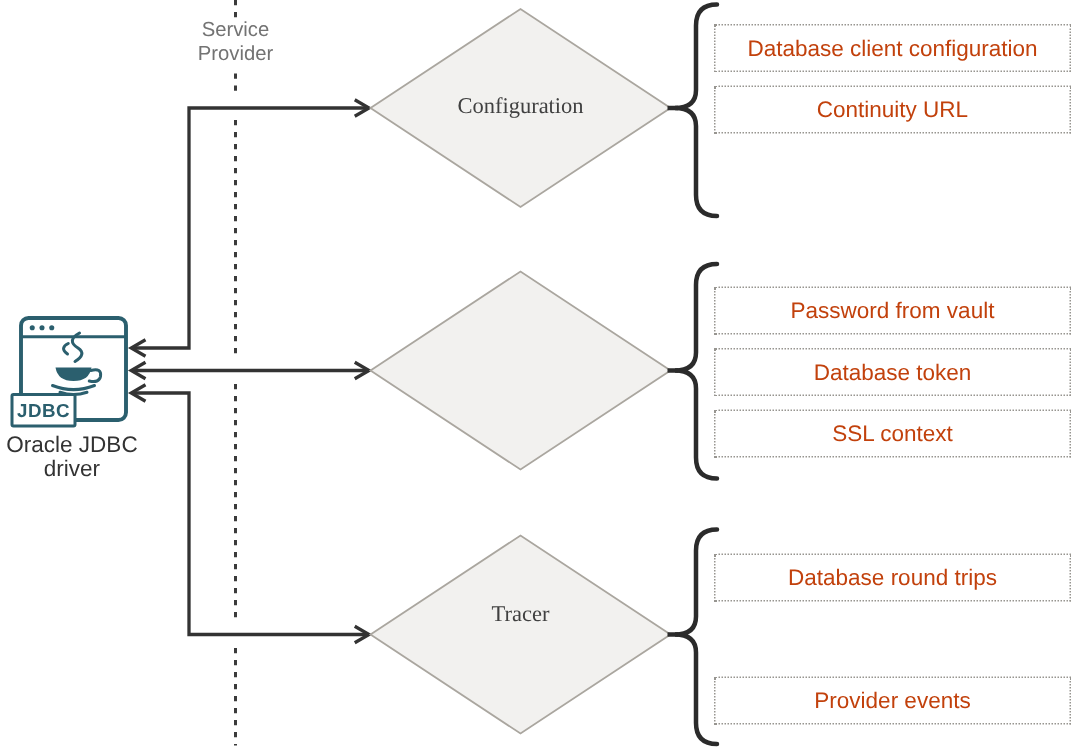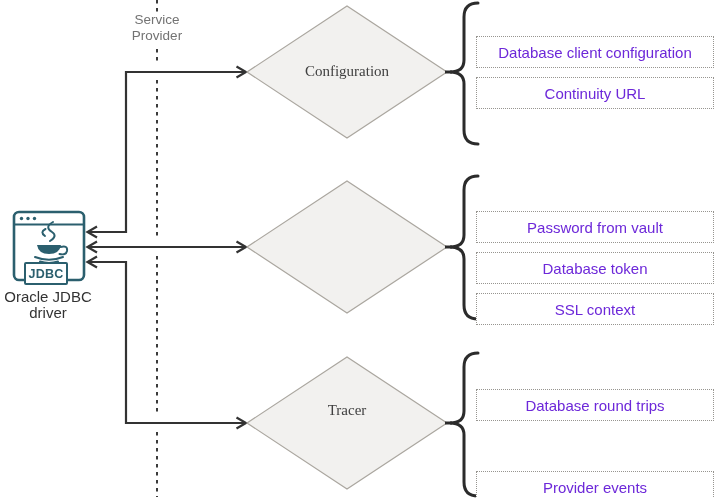--- a/index.html
+++ b/index.html
@@ -16,24 +16,24 @@
   .diamond-label{
     width:200px;text-align:center;font-size:15px;color:#404040;font-family:Liberation Serif, serif;
   }
   .diamond-label.g0{left:247px;top:63px;}
   .diamond-label.g1{left:247px;top:238px;}
   .diamond-label.g2{left:247px;top:402px;text-align:center;}
   .item-box{
     position:absolute;left:476px;width:238px;height:32px;box-sizing:border-box;
     border:1.5px dotted #979590;background:#ffffff;
     display:flex;align-items:center;justify-content:center;
-    font-size:15px;color:#6d28d9;white-space:nowrap;margin-top:20px;
+    font-size:15px;color:#c2410c;white-space:nowrap;
   }
   .jdbc-badge{
-    position:absolute;left:24px;top:262px;width:44px;height:23px;box-sizing:border-box;
+    position:absolute;left:7px;top:262px;width:44px;height:23px;box-sizing:border-box;
     background:#ffffff;border:2.5px solid #2b5f6e;border-radius:2px;
     display:flex;align-items:center;justify-content:center;
     font-size:12.5px;font-weight:bold;color:#2b5f6e;letter-spacing:.3px;
   }
   .driver-label{
     position:absolute;left:-8px;top:289px;width:112px;text-align:center;
     font-size:15px;line-height:16px;color:#333333;
   }
 </style>
 </head>

